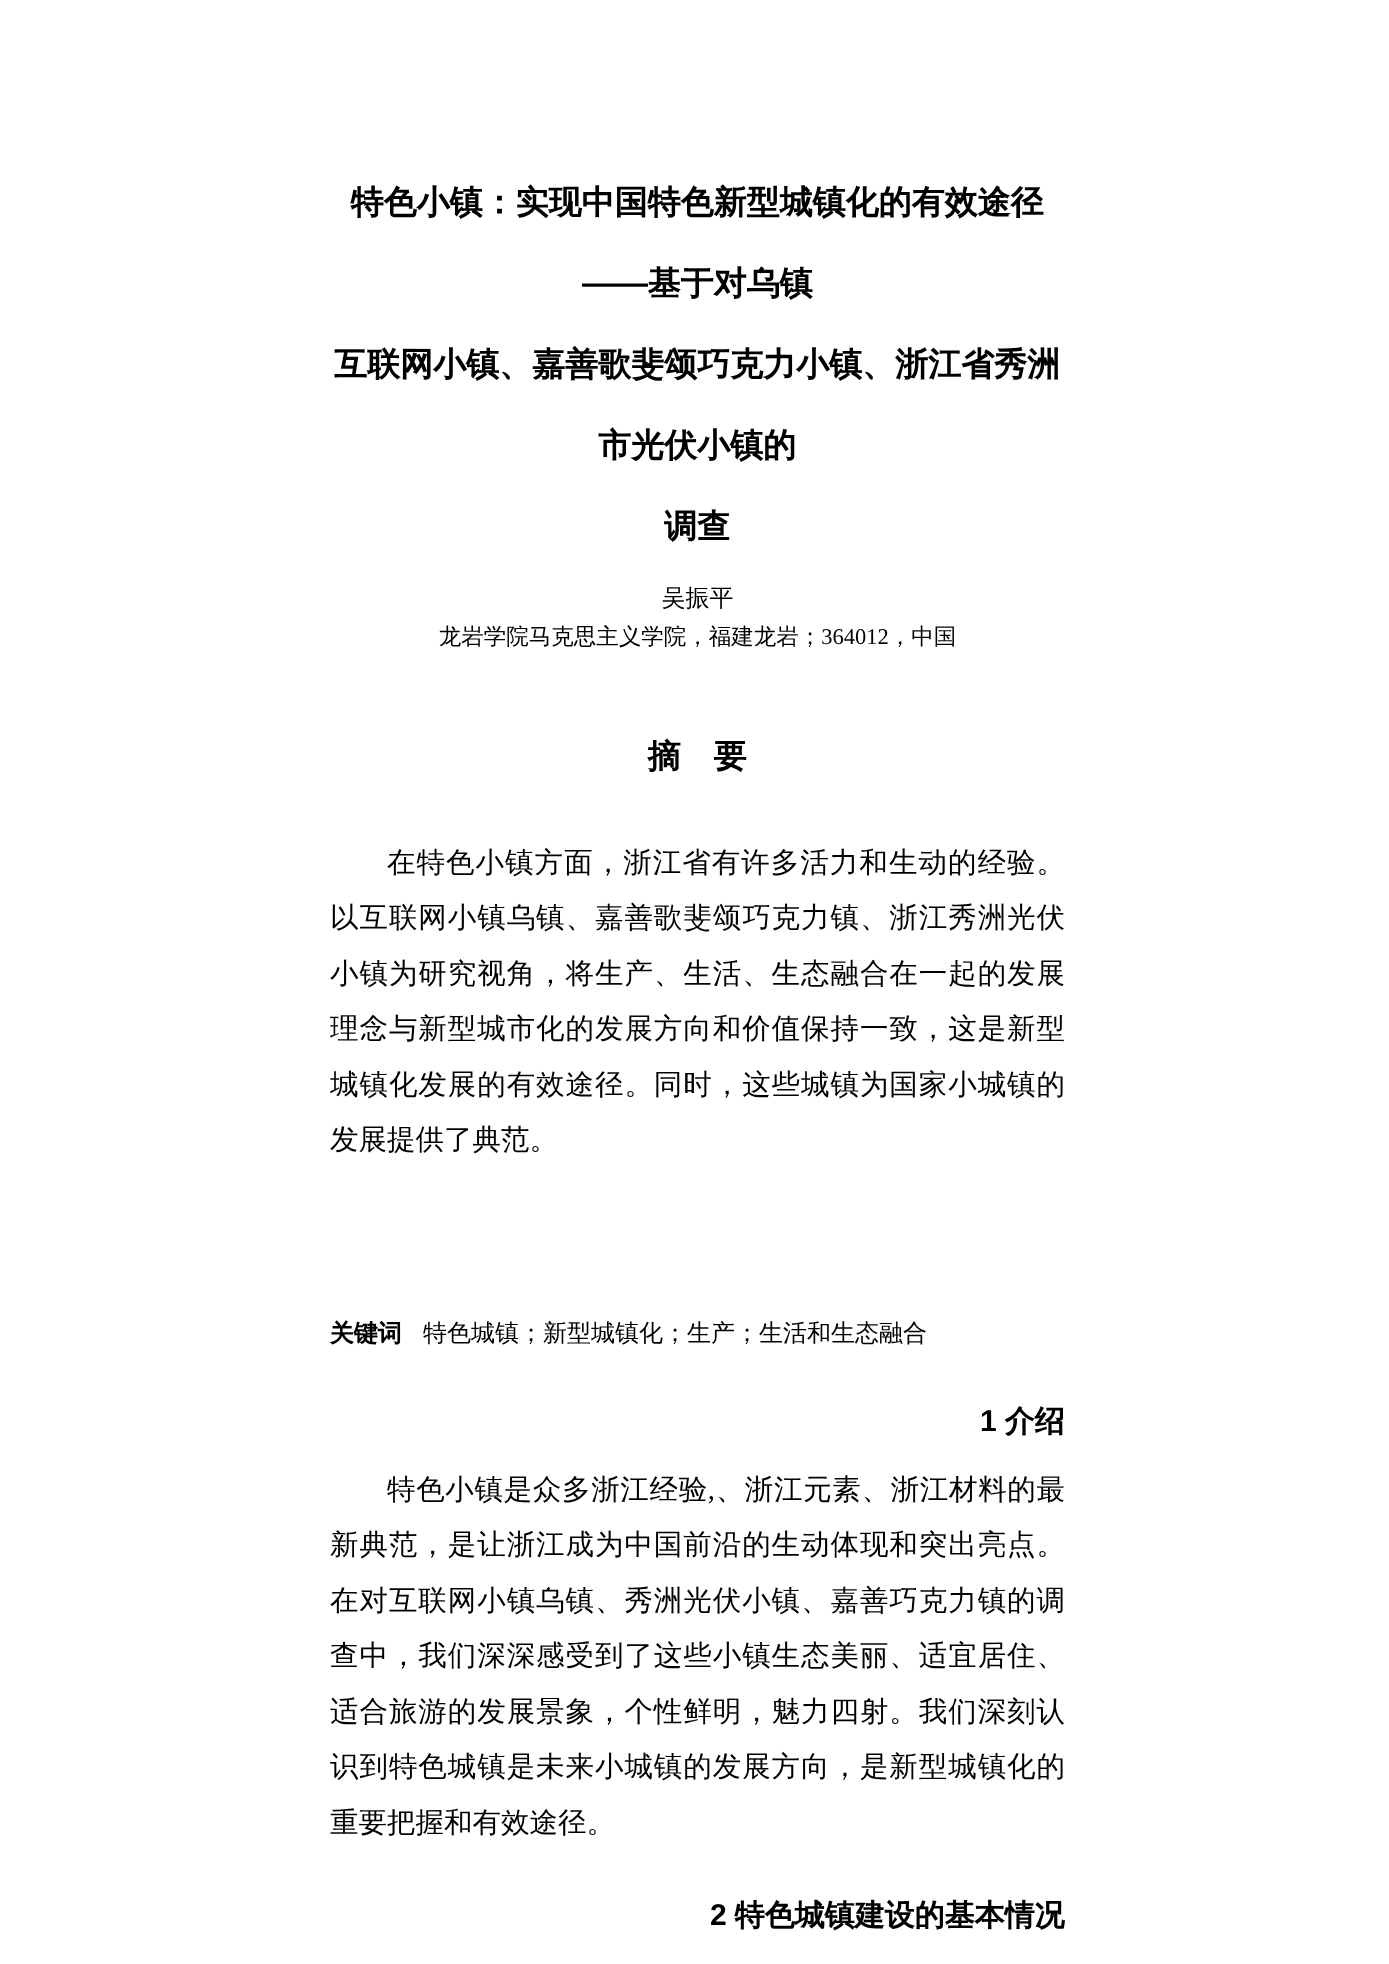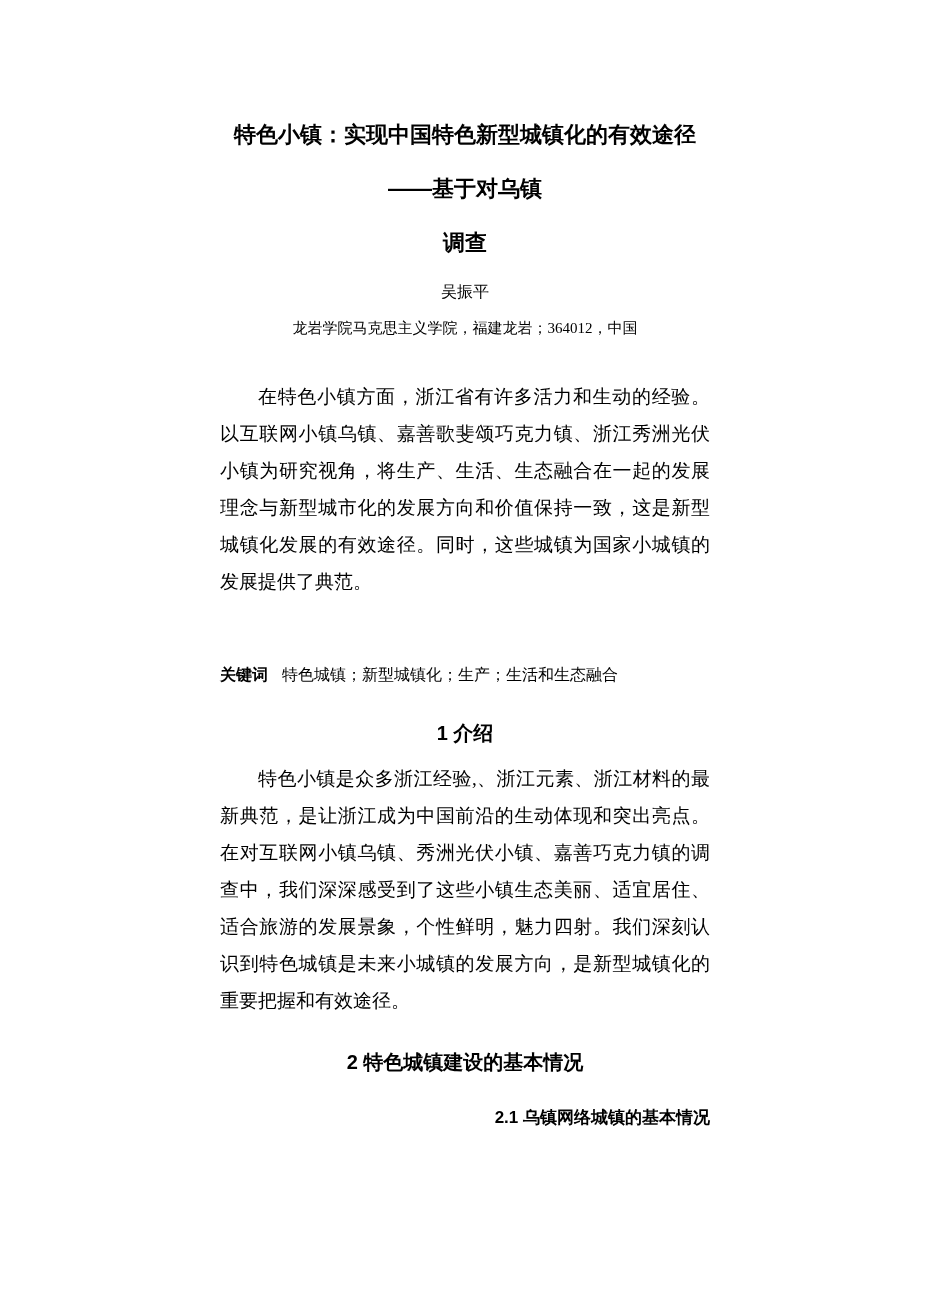--- a/index.html
+++ b/index.html
@@ -30,21 +30,21 @@
     display: block;
   }
   .author {
     margin-top: 10px;
     text-align: center;
     font-family: "Liberation Serif", "DejaVu Serif", serif;
     font-size: 16px;
     line-height: 24px;
   }
   .affiliation {
-    margin-top: 12px;
+    margin-top: 1px;
     text-align: center;
     font-family: "Liberation Serif", "DejaVu Serif", serif;
     font-size: 15px;
     line-height: 24px;
   }
   .abstract-heading {
     margin-top: 52px;
     text-align: center;
     font-family: "Liberation Sans", "DejaVu Sans", sans-serif;
     font-weight: bold;
@@ -56,38 +56,38 @@
     font-family: "Liberation Serif", "DejaVu Serif", serif;
     font-size: 19px;
     line-height: 37px;
     text-align: justify;
     text-indent: 2em;
   }
   .abstract-par {
     margin-top: 38px;
   }
   .keywords-line {
-    margin-top: 60px;
+    margin-top: 96px;
     font-size: 16px;
     line-height: 30px;
     font-family: "Liberation Serif", "DejaVu Serif", serif;
   }
   .keywords-label {
     font-family: "Liberation Sans", "DejaVu Sans", sans-serif;
     font-weight: bold;
     margin-right: 14px;
   }
   .h1 {
     margin: 0;
     margin-top: 26px;
     font-family: "Liberation Sans", "DejaVu Sans", sans-serif;
     font-weight: bold;
     font-size: 20px;
     line-height: 34px;
-    text-align: center;
+    text-align: right;
   }
   .h2 {
     margin: 0;
     margin-top: 24px;
     font-family: "Liberation Sans", "DejaVu Sans", sans-serif;
     font-weight: bold;
     font-size: 17px;
     line-height: 30px;
     text-align: right;
   }
@@ -95,27 +95,29 @@
     margin-top: 10px;
   }
 </style>
 </head>
 <body>
 
 <div class="page">
 
   <div class="doc-title">
     <span class="title-line">特色小镇：实现中国特色新型城镇化的有效途径——基于对乌镇</span>
+    <span class="title-line">互联网小镇、嘉善歌斐颂巧克力小镇、浙江省秀洲市光伏小镇的</span>
     <span class="title-line">调查</span>
   </div>
 
   <div class="author">吴振平</div>
 
   <div class="affiliation">龙岩学院马克思主义学院，福建龙岩；364012，中国</div>
 
+  <div class="abstract-heading">摘　要</div>
 
   <p class="body-par abstract-par">在特色小镇方面，浙江省有许多活力和生动的经验。以互联网小镇乌镇、嘉善歌斐颂巧克力镇、浙江秀洲光伏小镇为研究视角，将生产、生活、生态融合在一起的发展理念与新型城市化的发展方向和价值保持一致，这是新型城镇化发展的有效途径。同时，这些城镇为国家小城镇的发展提供了典范。</p>
 
   <div class="keywords-line">
     <span class="keywords-label">关键词</span><span>特色城镇；新型城镇化；生产；生活和生态融合</span>
   </div>
 
   <h2 class="h1">1 介绍</h2>
   <p class="body-par section-par">特色小镇是众多浙江经验,、浙江元素、浙江材料的最新典范，是让浙江成为中国前沿的生动体现和突出亮点。在对互联网小镇乌镇、秀洲光伏小镇、嘉善巧克力镇的调查中，我们深深感受到了这些小镇生态美丽、适宜居住、适合旅游的发展景象，个性鲜明，魅力四射。我们深刻认识到特色城镇是未来小城镇的发展方向，是新型城镇化的重要把握和有效途径。</p>
 

